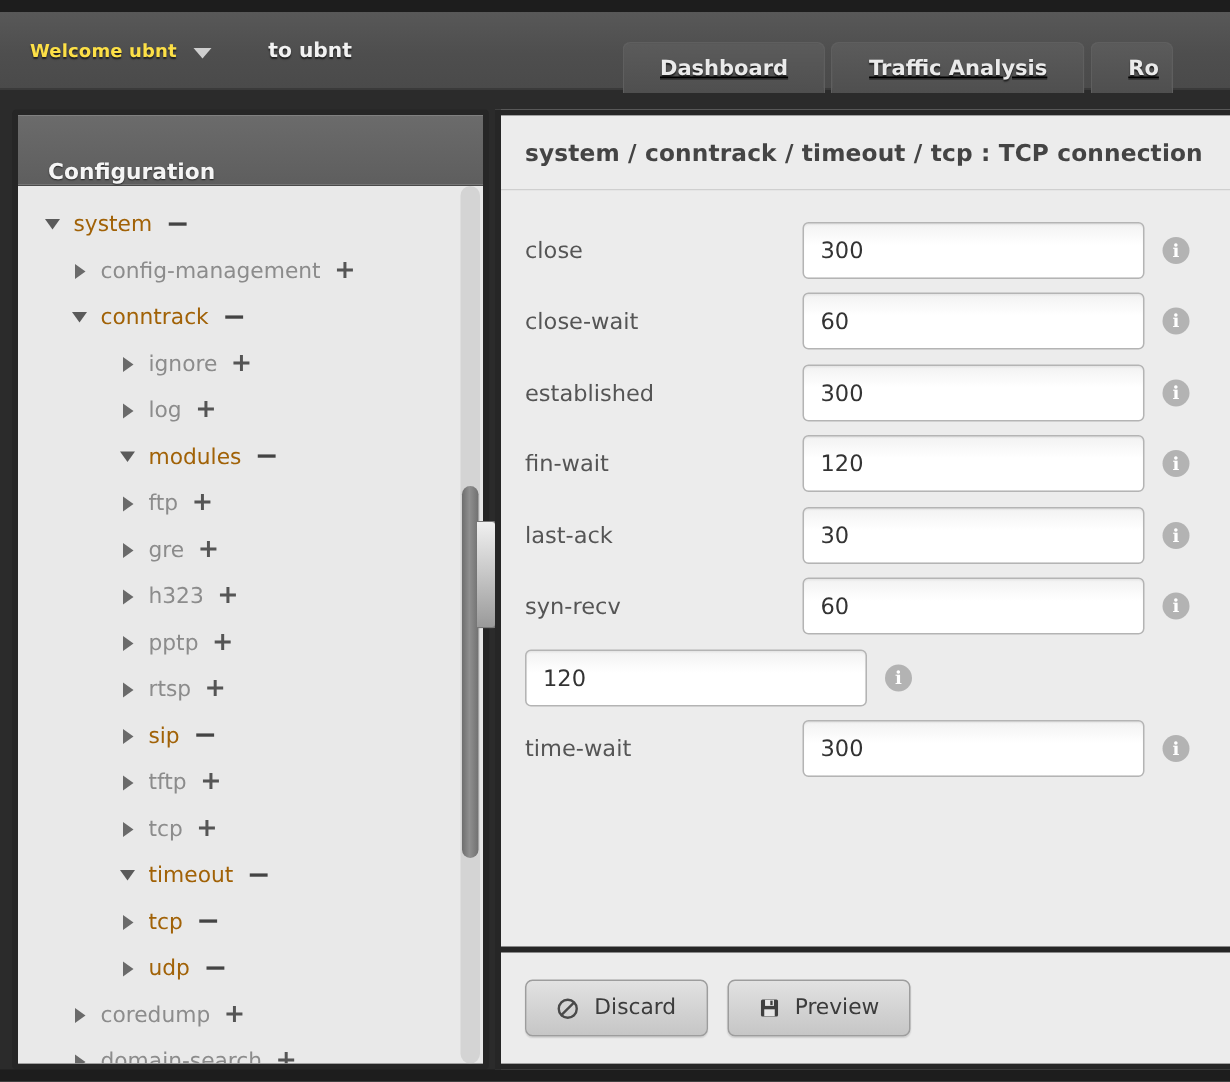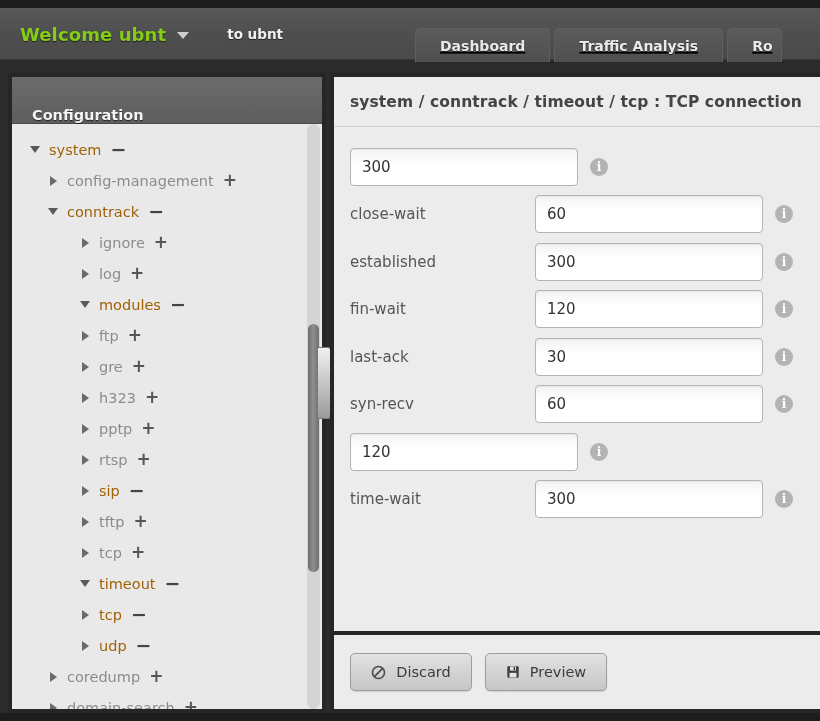--- a/index.html
+++ b/index.html
@@ -48,23 +48,23 @@
 
   .welcome-btn {
     display: flex;
     align-items: center;
     gap: 11px;
     padding: 4px 6px;
     cursor: pointer;
   }
 
   .welcome-text {
-    font-size: 18px;
+    font-size: 12px;
     font-weight: bold;
-    color: #84cc16;
+    color: #fde047;
     text-shadow: 0 1px 1px rgba(0,0,0,0.6);
     letter-spacing: 0.1px;
   }
 
   .caret-down {
     width: 0; height: 0;
     border-left: 6px solid transparent;
     border-right: 6px solid transparent;
     border-top: 7px solid #cfcfcf;
     margin-top: 2px;
@@ -538,20 +538,21 @@
 
   <div class="grip"></div>
 
   <div class="main">
     <div class="main-header">
       <span class="main-title">system / conntrack / timeout / tcp : TCP connection</span>
     </div>
 
     <div class="form-area" id="form-area">
         <div class="field-row">
+          <span class="field-label">close</span>
           <input class="field-input" type="text" value="300" style="">
           <span class="info-icon">i</span>
         </div>
         <div class="field-row">
           <span class="field-label">close-wait</span>
           <input class="field-input" type="text" value="60" style="">
           <span class="info-icon">i</span>
         </div>
         <div class="field-row">
           <span class="field-label">established</span>

